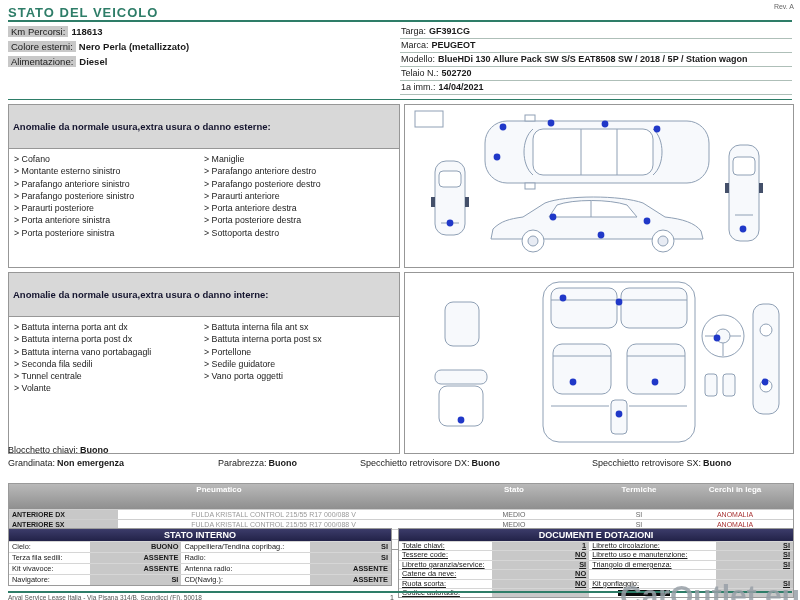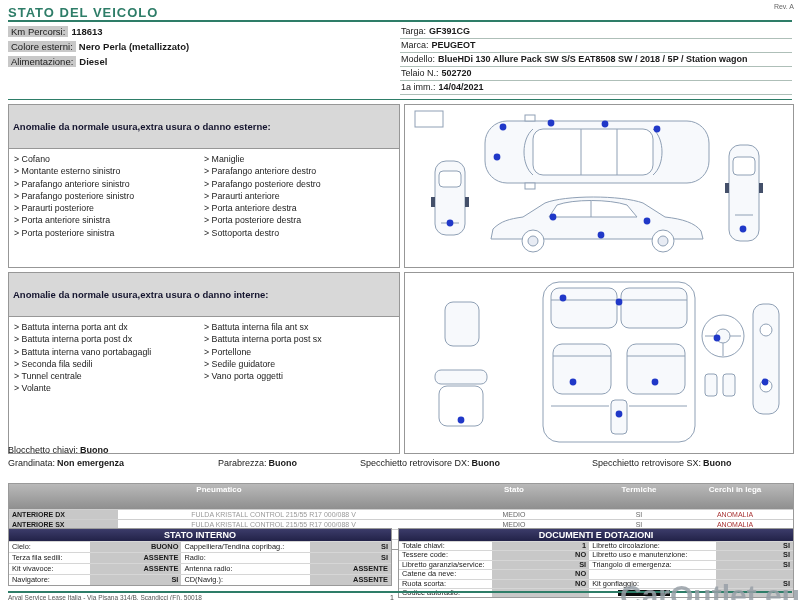--- a/index.html
+++ b/index.html
@@ -48,21 +48,21 @@
   .td-stato{width:170px;text-align:center;color:#666;}
   .td-term{width:80px;text-align:center;color:#666;}
   .td-cerchi{width:112px;text-align:center;color:#a83434;}
 
   .dark-table{position:absolute;border:1px solid #9a9a9a;font-size:7.4px;background:#fff;}
   .dark-head{background:linear-gradient(#3c3c6a,#222248);color:#fff;font-weight:bold;text-align:center;
              font-size:9px;height:12px;line-height:12px;}
   #stato-table{left:8px;top:528px;width:382px;}
   #docs-table{left:398px;top:528px;width:394px;}
   .trow{display:flex;height:10px;line-height:10px;border-top:1px solid #d6d6d6;}
-  #docs-table .trow{height:8.4px;line-height:8.4px;}
+  #docs-table .trow{height:8.4px;line-height:8.4px;text-decoration:underline;}
   .tl{padding-left:3px;}
   .tv{background:#c8c8c8;font-weight:bold;text-align:right;padding-right:3px;}
   #stato-table .tl1{width:80px;} #stato-table .tv1{width:90px;}
   #stato-table .tl2{width:128px;} #stato-table .tv2{width:80px;}
   #docs-table .tl1{width:92px;} #docs-table .tv1{width:96px;}
   #docs-table .tl2{width:126px;} #docs-table .tv2{width:76px;}
   .redacted{display:inline-block;width:52px;height:6px;background:#0a0a0a;margin-left:26px;vertical-align:middle;}
 
   .footer-left{position:absolute;left:8px;top:594px;font-size:6.5px;color:#555;}
   .footer-page{position:absolute;left:390px;top:594px;font-size:7px;color:#444;}

